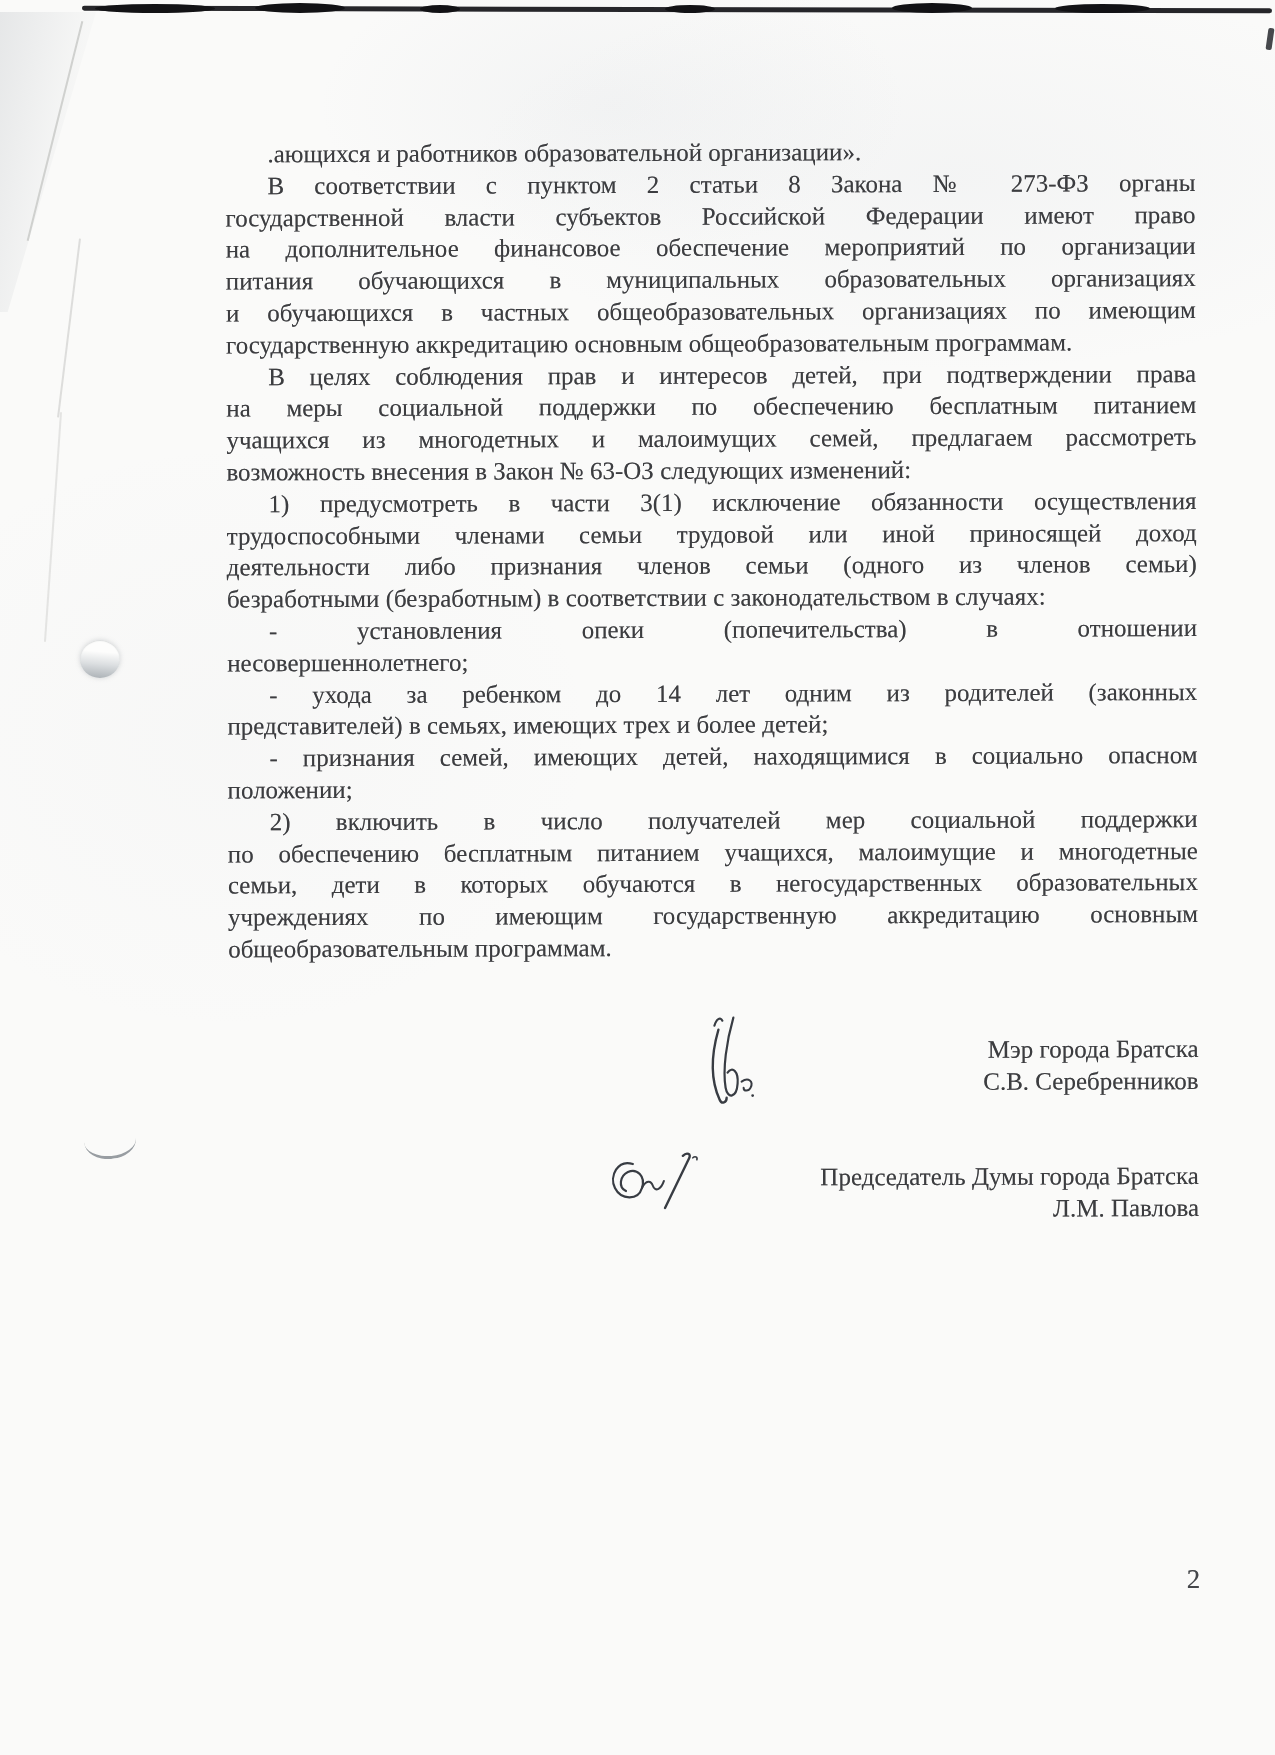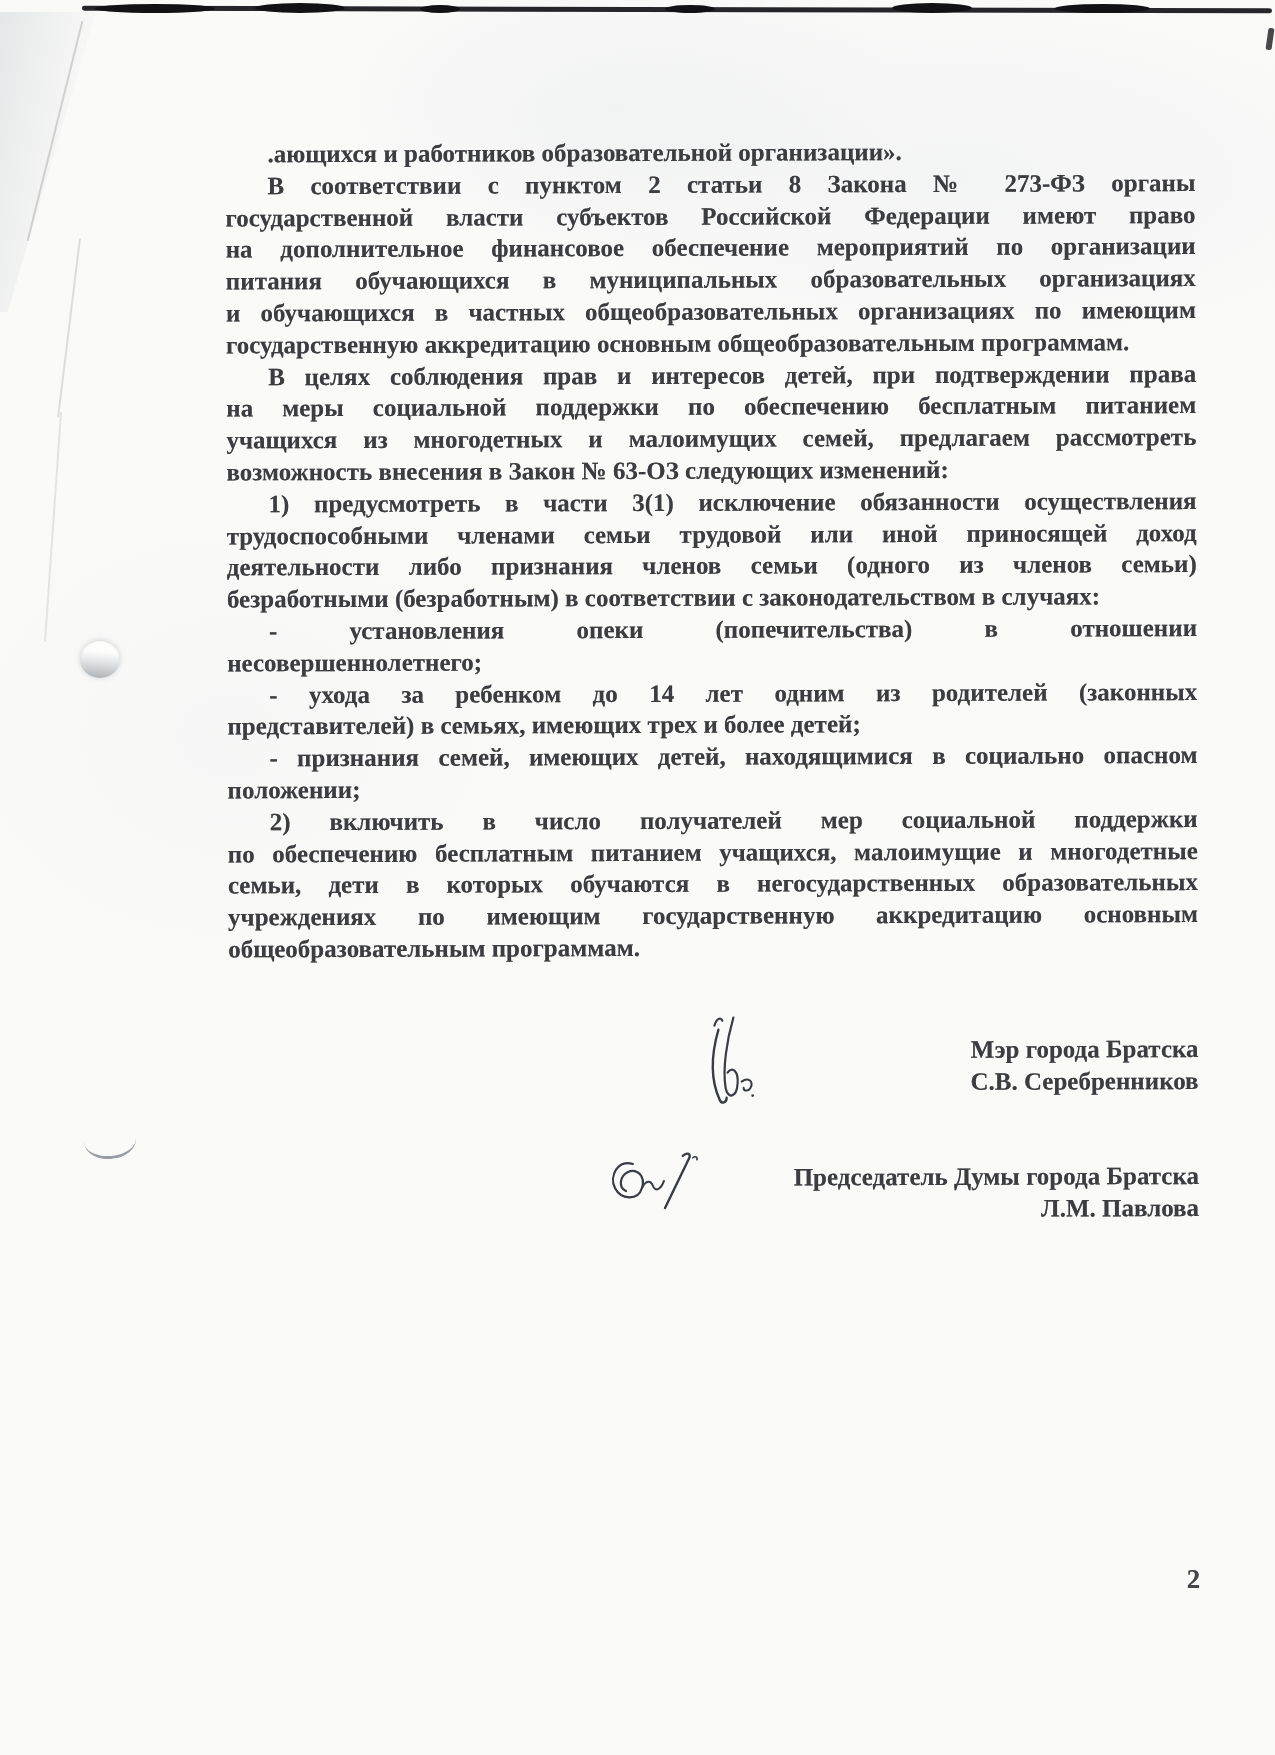--- a/index.html
+++ b/index.html
@@ -7,21 +7,20 @@
     width:1275px;height:1755px;position:relative;overflow:hidden;
     background:#f7f7f5;
     font-family:"Liberation Serif","DejaVu Serif",serif;
   }
   .page{position:absolute;inset:0;
     background:
       radial-gradient(ellipse 420px 220px at 48% 6%, rgba(188,195,204,.12), transparent 70%),
       radial-gradient(ellipse 700px 280px at 75% 10%, rgba(188,195,204,.10), transparent 70%),
       radial-gradient(ellipse 520px 420px at 18% 42%, rgba(198,202,208,.06), transparent 70%),
       #fafaf9;
-    font-weight: bold;
   }
   
   .top-edge{position:absolute;top:7px;left:82px;width:1190px;height:5px;background:#26262a;transform:rotate(.12deg);border-radius:3px;}
   .blob{position:absolute;background:#121215;border-radius:50%;}
   .b1{top:4px;left:95px;width:120px;height:9px;}
   .b2{top:3px;left:255px;width:90px;height:10px;}
   .b3{top:5px;left:420px;width:40px;height:8px;}
   .b4{top:5px;left:665px;width:50px;height:8px;}
   .b5{top:3px;left:892px;width:80px;height:10px;}
   .b6{top:4px;left:1055px;width:95px;height:9px;}

